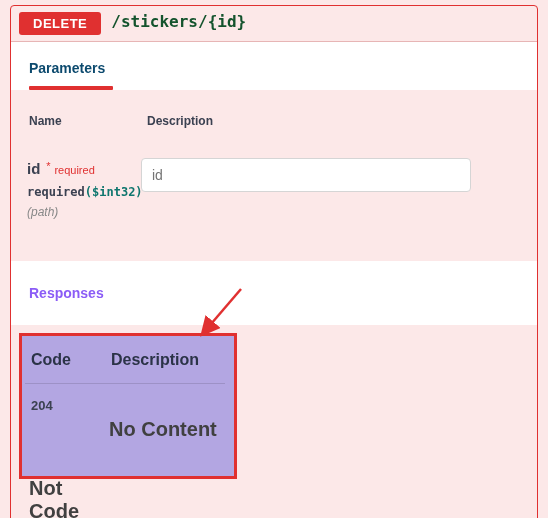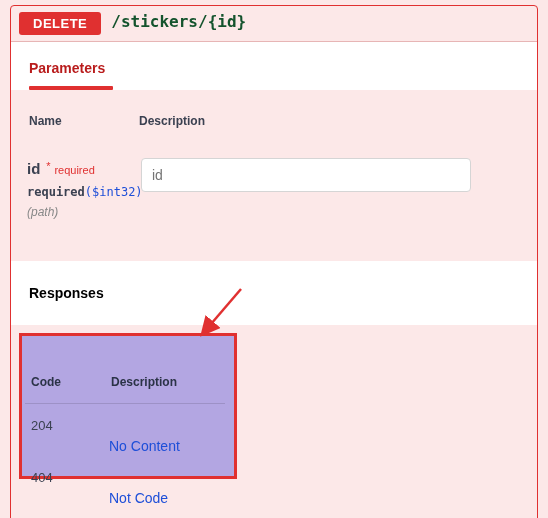--- a/index.html
+++ b/index.html
@@ -39,39 +39,39 @@
     color: #14532d;
     margin-left: 10px;
   }
   .section {
     background: #fff;
     margin: 0;
   }
   .section-title {
     font-weight: 700;
     font-size: 14px;
-    color: #b91c1c;
+    color: #0c4a6e;
     padding: 18px 18px 10px 18px;
   }
   .tabs-underline {
     margin-left: 18px;
     width: 84px;
     height: 4px;
     background: #e03030;
     border-radius: 1px;
     margin-bottom: 0;
   }
   .params-body {
     background: #fce8e8;
     padding: 24px 14px 40px 14px;
   }
   .param-head {
     display: grid;
     grid-template-columns: 110px 1fr;
-    gap: 0;
+    gap: 8px;
     font-weight: 700;
     font-size: 12px;
     color: #3b4151;
     margin-bottom: 30px;
     padding-left: 4px;
   }
   .param-row {
     display: grid;
     grid-template-columns: 110px 1fr;
     gap: 4px;
@@ -100,22 +100,22 @@
     text-align: right;
   }
   .param-type {
     font-family: ui-monospace, Menlo, Consolas, monospace;
     font-weight: 600;
     font-size: 12px;
     color: #3b4151;
     margin-top: 2px;
   }
   .param-fmt {
-    color: #1d4ed8;
-    font-weight: 400;
+    color: #0f766e;
+    font-weight: 700;
   }
   .param-in {
     font-family: Liberation Sans, sans-serif;
     font-size: 12px;
     font-style: italic;
     color: #888;
     margin-top: 2px;
   }
   .param-input input {
     width: 330px;
@@ -123,21 +123,21 @@
     font-size: 14px;
     padding: 8px 10px;
     border: 1px solid #d5d5d5;
     border-radius: 4px;
     background: #fff;
   }
   .responses-wrap { position: relative; }
   .responses-title {
     font-weight: 700;
     font-size: 14px;
-    color: #000000;
+    color: #8b5cf6;
     padding: 24px 18px 24px 18px;
     background: #fff;
   }
   .responses-body {
     background: #fce8e8;
     padding: 22px 14px 40px 14px;
   }
   .highlight-box {
     position: absolute;
     border: 3px solid #e03030;
@@ -156,36 +156,36 @@
     z-index: 2;
     pointer-events: none;
   }
   .responses-table {
     position: relative;
     z-index: 2;
   }
   .rt-head {
     display: grid;
     grid-template-columns: 80px 1fr;
-    font-size: 12px;
+    font-size: 16px;
     font-weight: 700;
     color: #2b3347;
     padding: 4px 6px 14px 6px;
     border-bottom: 1px solid rgba(0,0,0,0.12);
     width: 200px;
-    margin-top: 24px;
   }
   .rt-row {
     display: grid;
     grid-template-columns: 80px 1fr;
     padding: 14px 6px 2px 6px;
     width: 200px;
+    font-weight: bold;
   }
   .rt-code { font-size: 13px; color: #3b4151; }
-  .rt-desc { font-size: 14px; color: #1d4ed8; padding-top: 20px; margin-left: -2px; }
+  .rt-desc { font-size: 20px; color: #404040; padding-top: 20px; margin-left: -2px; }
 </style>
 </head>
 <body>
 
 <div class="opblock">
   <div class="opblock-header">
     <span class="method-badge">DELETE</span>
     <span class="path">/stickers/{id}</span>
   </div>
 
@@ -234,19 +234,18 @@
       <div class="responses-table">
         <div class="rt-head">
           <div>Code</div>
           <div>Description</div>
         </div>
         <div class="rt-row">
           <div class="rt-code">204</div>
           <div class="rt-desc">No Content</div>
         </div>
         <div class="rt-row">
-          <div class="rt-code">404</div>
           <div class="rt-desc">Not Code</div>
         </div>
       </div>
     </div>
   </div>
 </div>
 
 </body></html>

